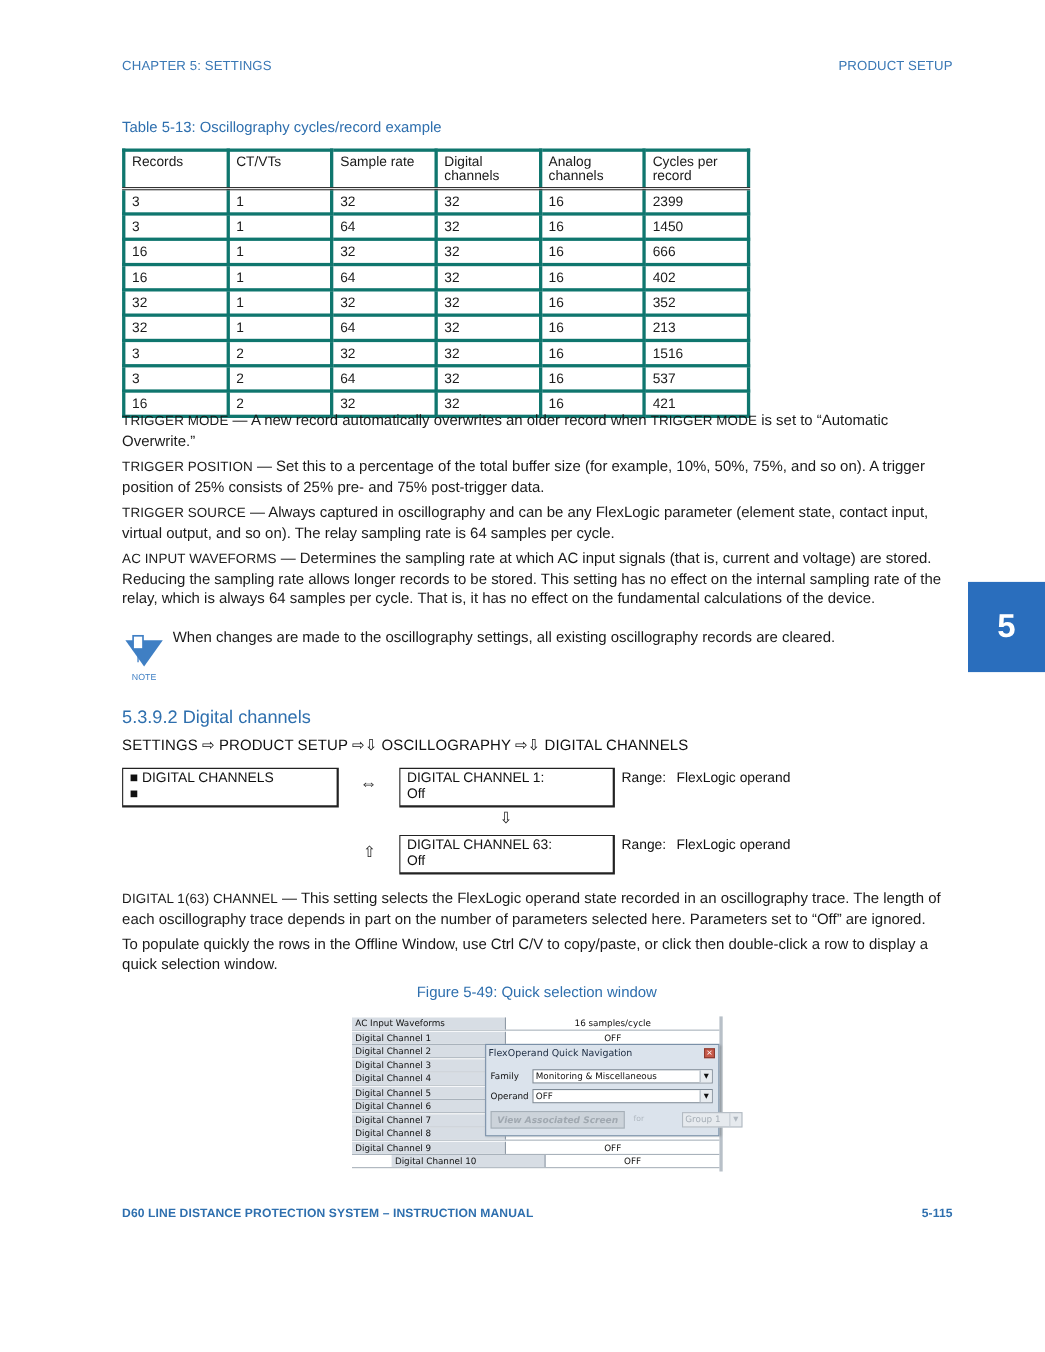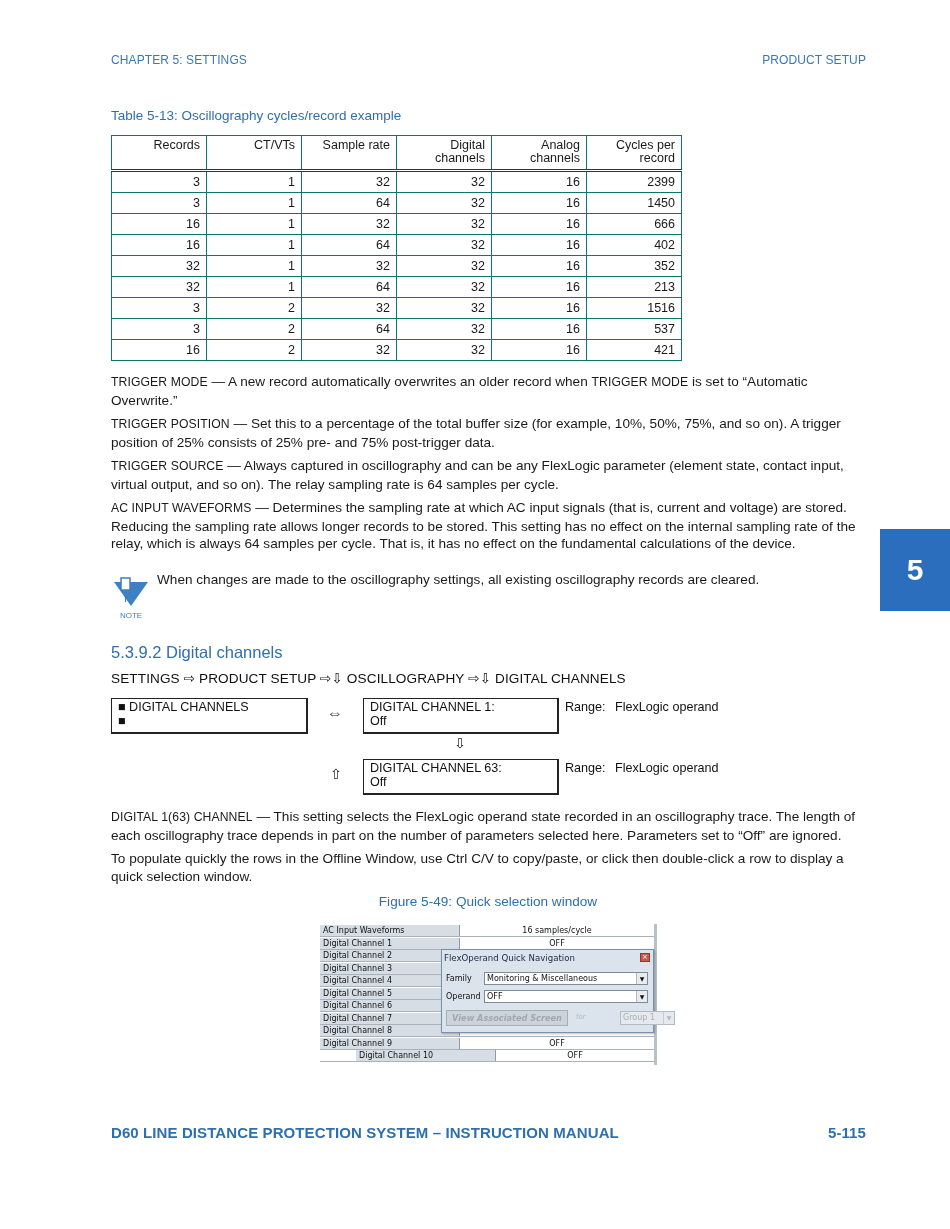--- a/index.html
+++ b/index.html
@@ -6,21 +6,21 @@
   html, body { width: 950px; height: 1229px; background: #ffffff; overflow: hidden; }
   body { position: relative; font-family: "Liberation Sans", "DejaVu Sans", sans-serif; color: #1a1a1a; }
 
   .running-header { position: absolute; top: 53px; font-size: 12px; color: #3a78b5; letter-spacing: 0.1px; }
   .rh-left { left: 111px; }
   .rh-right { right: 84px; }
 
   .table-caption { position: absolute; left: 111px; top: 108px; font-size: 13.5px; color: #2e6fae; }
 
   table.osc { position: absolute; left: 111px; top: 135px; width: 571px; border-collapse: collapse; font-size: 12.5px; }
-  table.osc th, table.osc td { border: 1px solid #0f766e; text-align: right; vertical-align: top; padding: 2px 6px; font-weight: normal; }
+  table.osc th, table.osc td { border: 3px solid #0f766e; text-align: left; vertical-align: top; padding: 2px 6px; font-weight: normal; }
   table.osc th { height: 35px; line-height: 13px; padding-top: 3px; }
   table.osc thead tr { border-bottom: 3px double #333; }
   table.osc td { height: 21px; line-height: 16px; }
   table.osc col { width: 95px; }
 
   .para { position: absolute; left: 111px; width: 757px; font-size: 13.6px; line-height: 17.6px; color: #1a1a1a; }
   .para .term { font-size: 12.2px; letter-spacing: 0.1px; }
 
   .note-icon { position: absolute; left: 112px; top: 576px; width: 38px; height: 44px; }
   .note-text { position: absolute; left: 157px; top: 572px; font-size: 13.6px; color: #1a1a1a; }
@@ -49,21 +49,21 @@
   .dlg-title { position: absolute; left: 2px; top: 3px; color: #1a2a40; font-size: 8.6px; }
   .dlg-close { position: absolute; right: 3px; top: 3px; width: 10px; height: 9px; background: #c75a4a; border: 1px solid #8a3a30; color: #fff; font-size: 7px; line-height: 7px; text-align: center; }
   .dlg-lbl { position: absolute; left: 4px; color: #111; }
   .dlg-select { position: absolute; left: 42px; width: 164px; height: 13px; background: #fff; border: 1px solid #7e8a96; padding-left: 2px; line-height: 11px; color: #111; }
   .dlg-select .dd { position: absolute; right: 0; top: 0; width: 11px; height: 11px; background: #e8ecf0; border-left: 1px solid #b0b8c0; font-size: 6px; text-align: center; line-height: 11px; color: #111; }
   .dlg-btn { position: absolute; left: 4px; top: 60px; width: 122px; height: 16px; background: #ccd3da; border: 1px solid #a5afb8; color: #a0a8b0; font-weight: bold; font-style: italic; font-size: 8.2px; text-align: center; line-height: 14px; }
   .dlg-for { position: absolute; left: 134px; top: 63px; color: #b0b8c0; font-size: 7px; }
   .dlg-group { position: absolute; left: 150px; top: 61px; width: 55px; height: 14px; background: #e6eaee; border: 1px solid #b2bac2; color: #a6aeb6; padding-left: 2px; line-height: 12px; margin-left: 28px; }
   .dlg-group .dd { position: absolute; right: 0; top: 0; width: 11px; height: 12px; border-left: 1px solid #c5ccd3; font-size: 6px; text-align: center; line-height: 12px; color: #b0b8c0; }
 
-  .running-footer { position: absolute; top: 1124px; font-size: 15px; color: #2e6fae; font-weight: bold; letter-spacing: 0.1px; }
+  .running-footer { position: absolute; top: 1097px; font-size: 11px; color: #2e6fae; font-weight: bold; letter-spacing: 0.1px; }
   .rf-left { left: 111px; }
   .rf-right { right: 84px; }
 </style>
 </head>
 <body>
 
 <div class="running-header rh-left">CHAPTER 5: SETTINGS</div>
 <div class="running-header rh-right">PRODUCT SETUP</div>
 
 <div class="side-tab">

